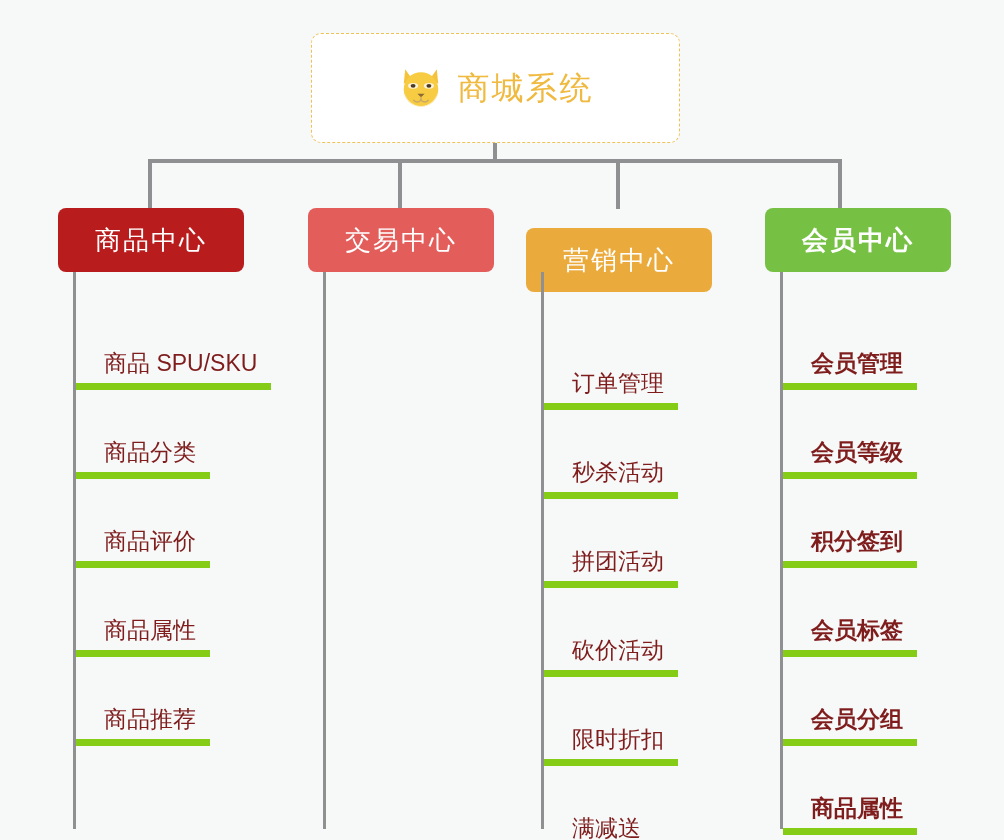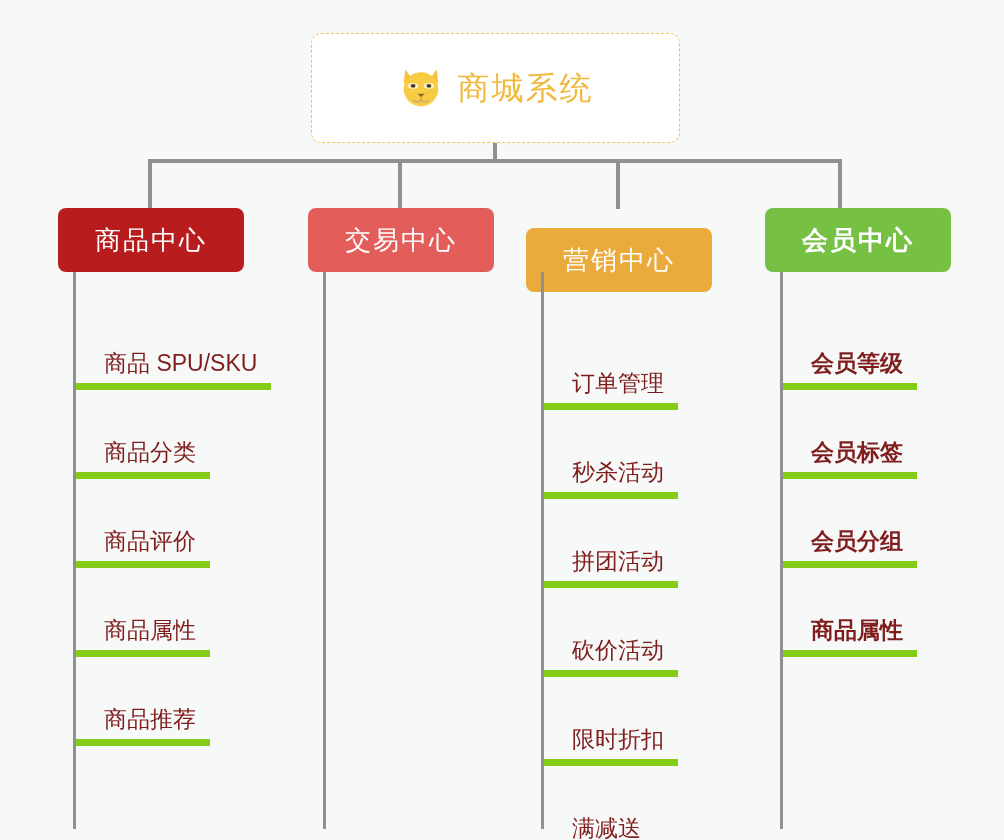--- a/index.html
+++ b/index.html
@@ -198,23 +198,29 @@
           <div class="leaf">
             <span class="leaf-label">满减送</span>
           </div>
         </div>
       </div>
       <div class="column" style="left: 765px; font-weight: bold;">
         <div class="cat-header" style="background: rgb(118, 192, 68);">会员中心</div>
         <div class="trunk" style="height: 557px;"></div>
         <div class="leaves">
           <div class="leaf">
+            <span class="leaf-label">会员管理</span>
+          </div>
+          <div class="leaf">
             <span class="leaf-label">会员等级</span>
           </div>
           <div class="leaf">
+            <span class="leaf-label">积分签到</span>
+          </div>
+          <div class="leaf">
             <span class="leaf-label">会员标签</span>
           </div>
           <div class="leaf">
             <span class="leaf-label">会员分组</span>
           </div>
           <div class="leaf">
             <span class="leaf-label">商品属性</span>
           </div>
         </div>
       </div>

